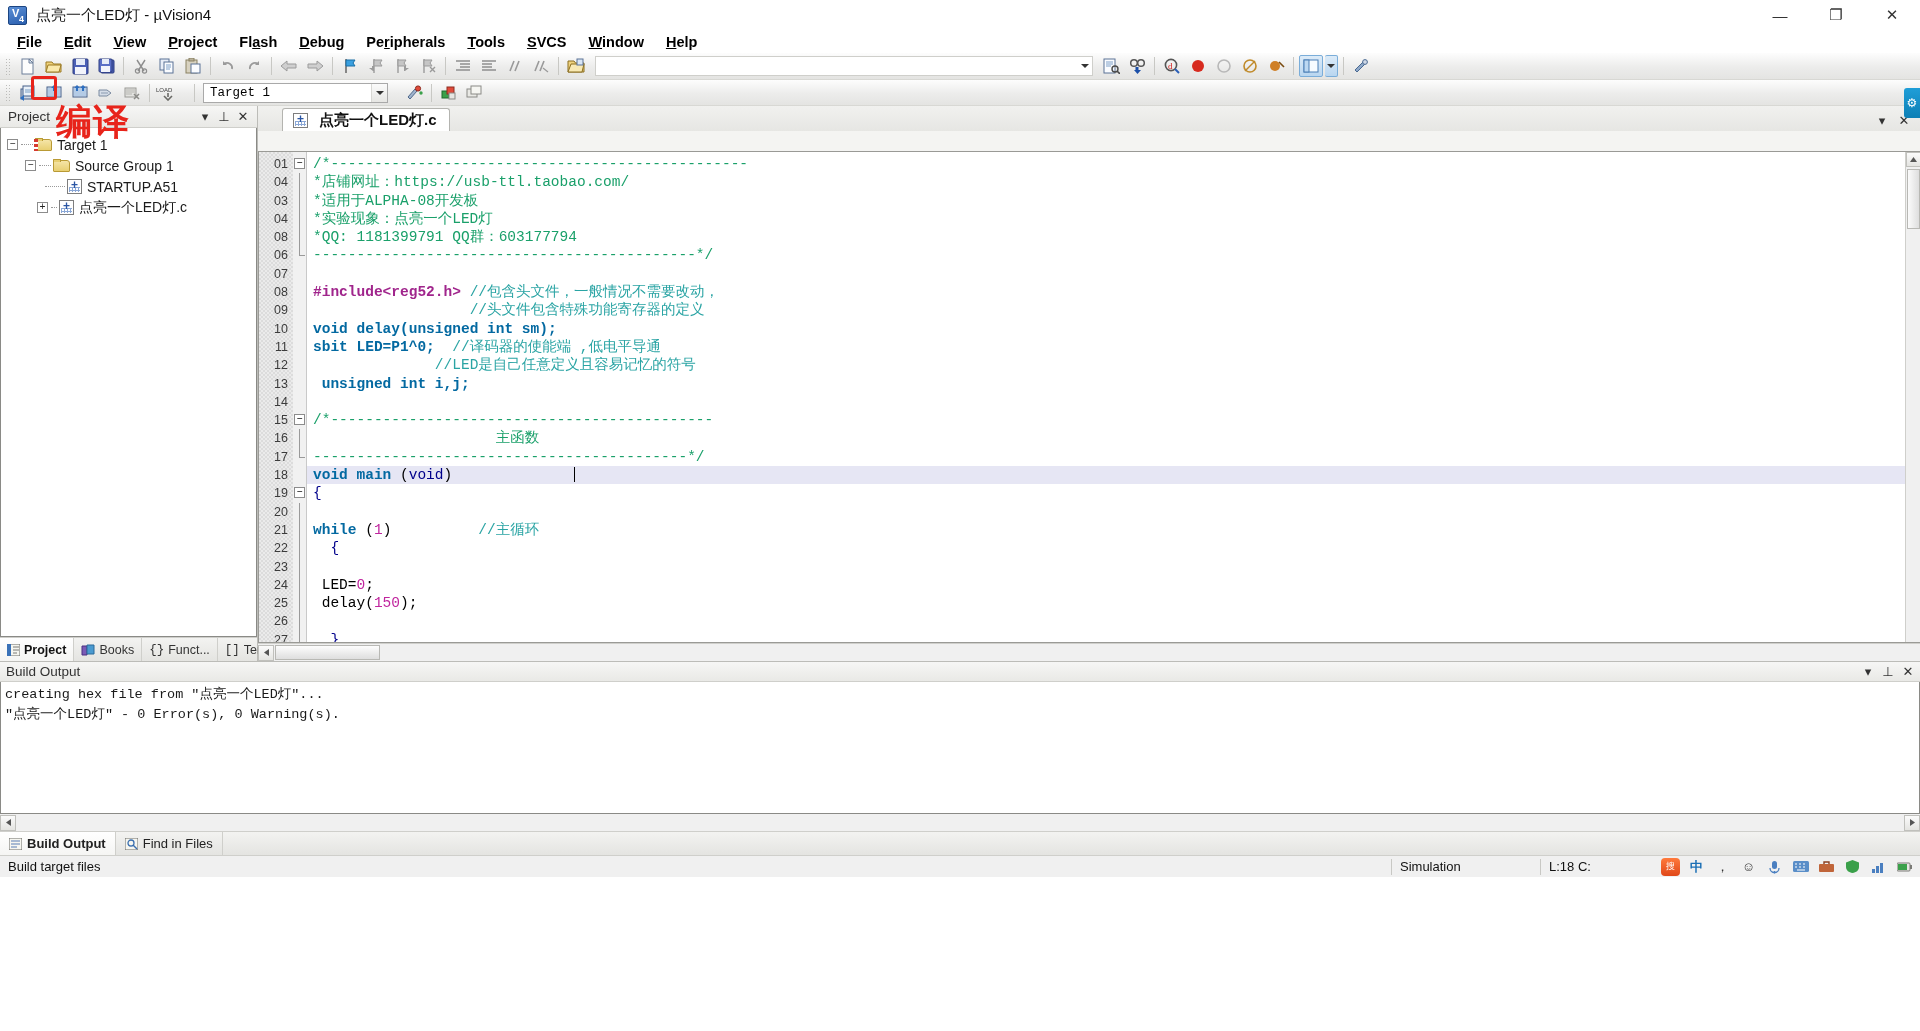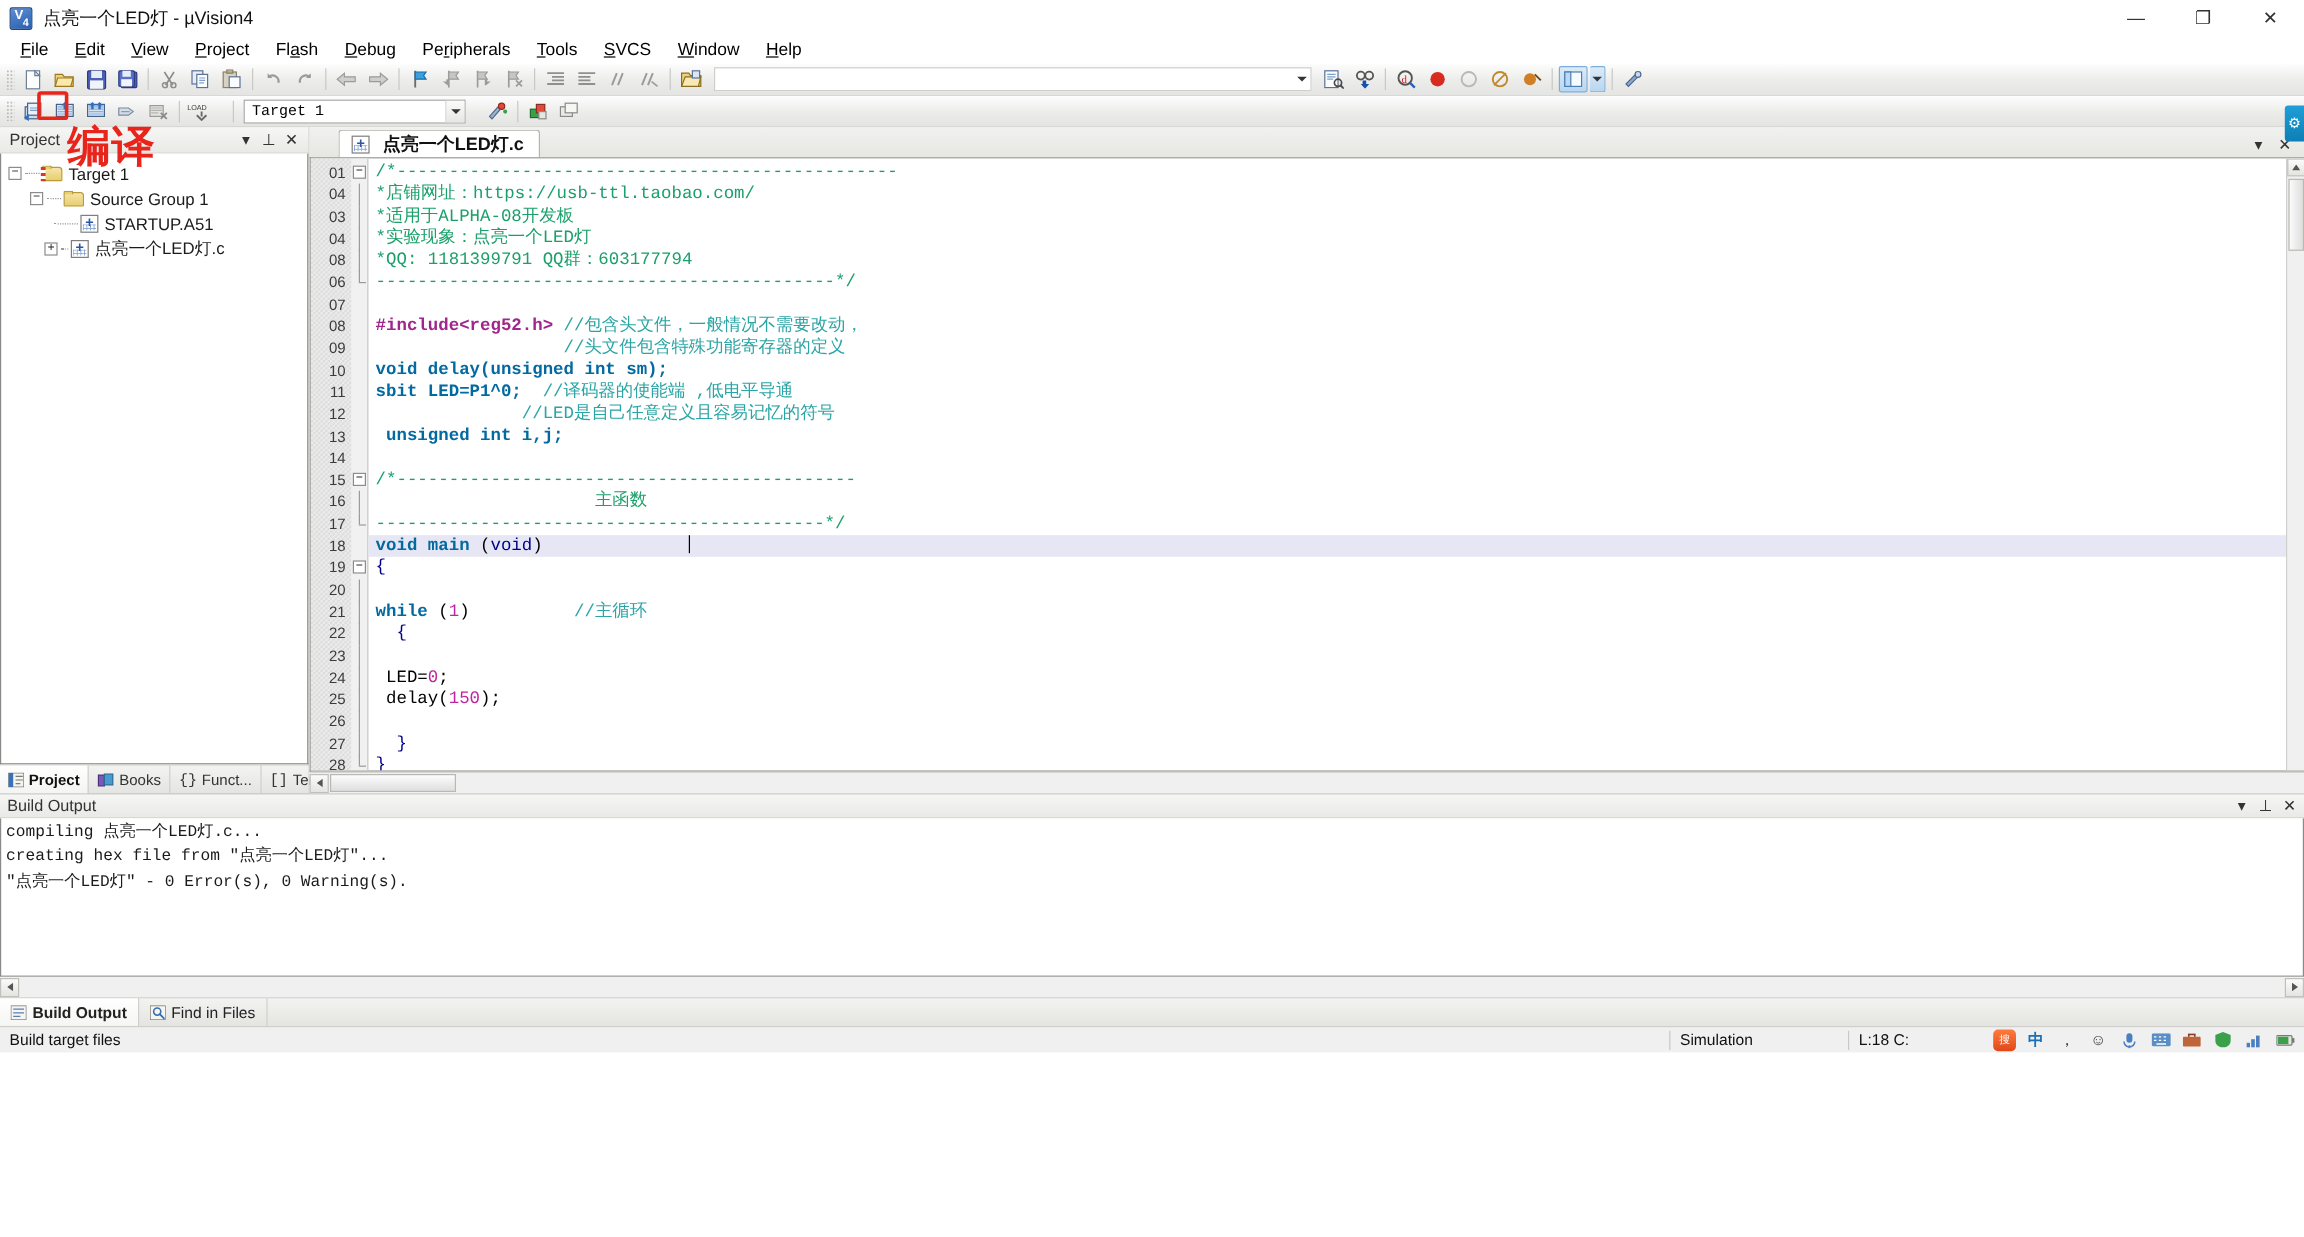--- a/index.html
+++ b/index.html
@@ -27,21 +27,21 @@
   .app-logo .v { position:absolute; left:3px; top:1px; font-size:11px; line-height:11px; color:#fff; font-weight:bold;}
   .app-logo .four { position:absolute; right:2px; bottom:0px; font-size:9px; line-height:9px;}
   .title-text { margin-left: 9px; font-size: 15px; color: #111; }
   .win-btns { margin-left: auto; display: flex; height: 30px; }
   .win-btn { width: 56px; height: 30px; display:flex; align-items:center; justify-content:center;
              font-size: 15px; color:#333; }
 
   
   .menubar {
     height: 23px; background:#ffffff; display:flex; align-items:center;
-    padding-left: 6px; font-size: 14.5px; color:#000;
+    padding-left: 6px; font-size: 14.5px; color:#000;font-weight:bold;
   }
   .menu-item { padding: 2px 11px; cursor: default; }
   .menu-item u { text-decoration: underline; }
 
   
   .toolbar {
     height: 27px; background: linear-gradient(180deg,#fdfdfd 0%,#ececeb 55%,#e4e4e2 100%);
     display:flex; align-items:center; border-bottom:1px solid #d8d8d4;
     padding-left: 2px; position: relative;
   }
@@ -131,21 +131,21 @@
   .sb-tab.active { background:linear-gradient(180deg,#ffffff,#f4f4f2); font-weight:bold; color:#111;}
 
   
   .editor-wrap { flex:1; display:flex; flex-direction:column; background:#f4f4f2; }
   .ed-tabrow { height:25px; display:flex; align-items:flex-end; padding-left:24px;
      background:linear-gradient(180deg,#f1f1ef,#e6e6e3); position:relative;}
   .ed-tab { height:23px; display:flex; align-items:center; gap:6px; padding:0 12px 0 10px;
      background:#fff; border:1px solid #b4b4b0; border-bottom:none; border-radius:3px 3px 0 0;
      font-size:15px; font-weight:bold; color:#111; }
   .ed-tabrow .rightctl { margin-left:auto; display:flex; gap:10px; padding-right:10px; padding-bottom:3px;}
-  .code-area { flex:1; display:flex; background:#fff; border:1px solid #9a9a96; border-right:none; overflow:hidden; position:relative;}
+  .code-area { flex:1; display:flex; background:#fff; border:1px solid #9a9a96; border-right:none; overflow:hidden; position:relative;margin-top:20px;}
   .gutter { width:34px; background:#ebebeb;
      background-image:linear-gradient(45deg,#dcdcdc 25%,transparent 25%,transparent 75%,#dcdcdc 75%),
                       linear-gradient(45deg,#dcdcdc 25%,transparent 25%,transparent 75%,#dcdcdc 75%);
      background-size:4px 4px; background-position:0 0,2px 2px;
      font-family:"Liberation Sans", sans-serif; font-size:12.5px; color:#3b3b3b;
      text-align:right; padding-top:3px; flex:none; }
   .gutter div { height:18.3px; line-height:18.3px; padding-right:5px;}
   .foldcol { width:14px; background:#f1f1f1; border-right:1px solid #c9c9c9; flex:none; padding-top:3px;}
   .foldcol div { height:18.3px; position:relative; }
   .code { flex:1; padding-top:3px; font-family:"Liberation Mono", monospace;
@@ -733,21 +733,20 @@
 
   <div class="build-head">
     <span>Build Output</span>
     <span class="ctrls">
       <span class="ctrl">▾</span>
       <span class="ctrl">⊥</span>
       <span class="ctrl">✕</span>
     </span>
   </div>
   <div class="build-body">
-      <div>compiling 点亮一个LED灯.c...</div>
       <div>creating hex file from "点亮一个LED灯"...</div>
       <div>"点亮一个LED灯" - 0 Error(s), 0 Warning(s).</div>
     </div>
   <div class="build-hscroll">
     <div class="hs-arrow">
       <svg width="5" height="7">
           <path d="M5 0 L0 3.5 L5 7 z" fill="#555"></path>
         </svg>
     </div>
     <div style="margin-left:auto;">

